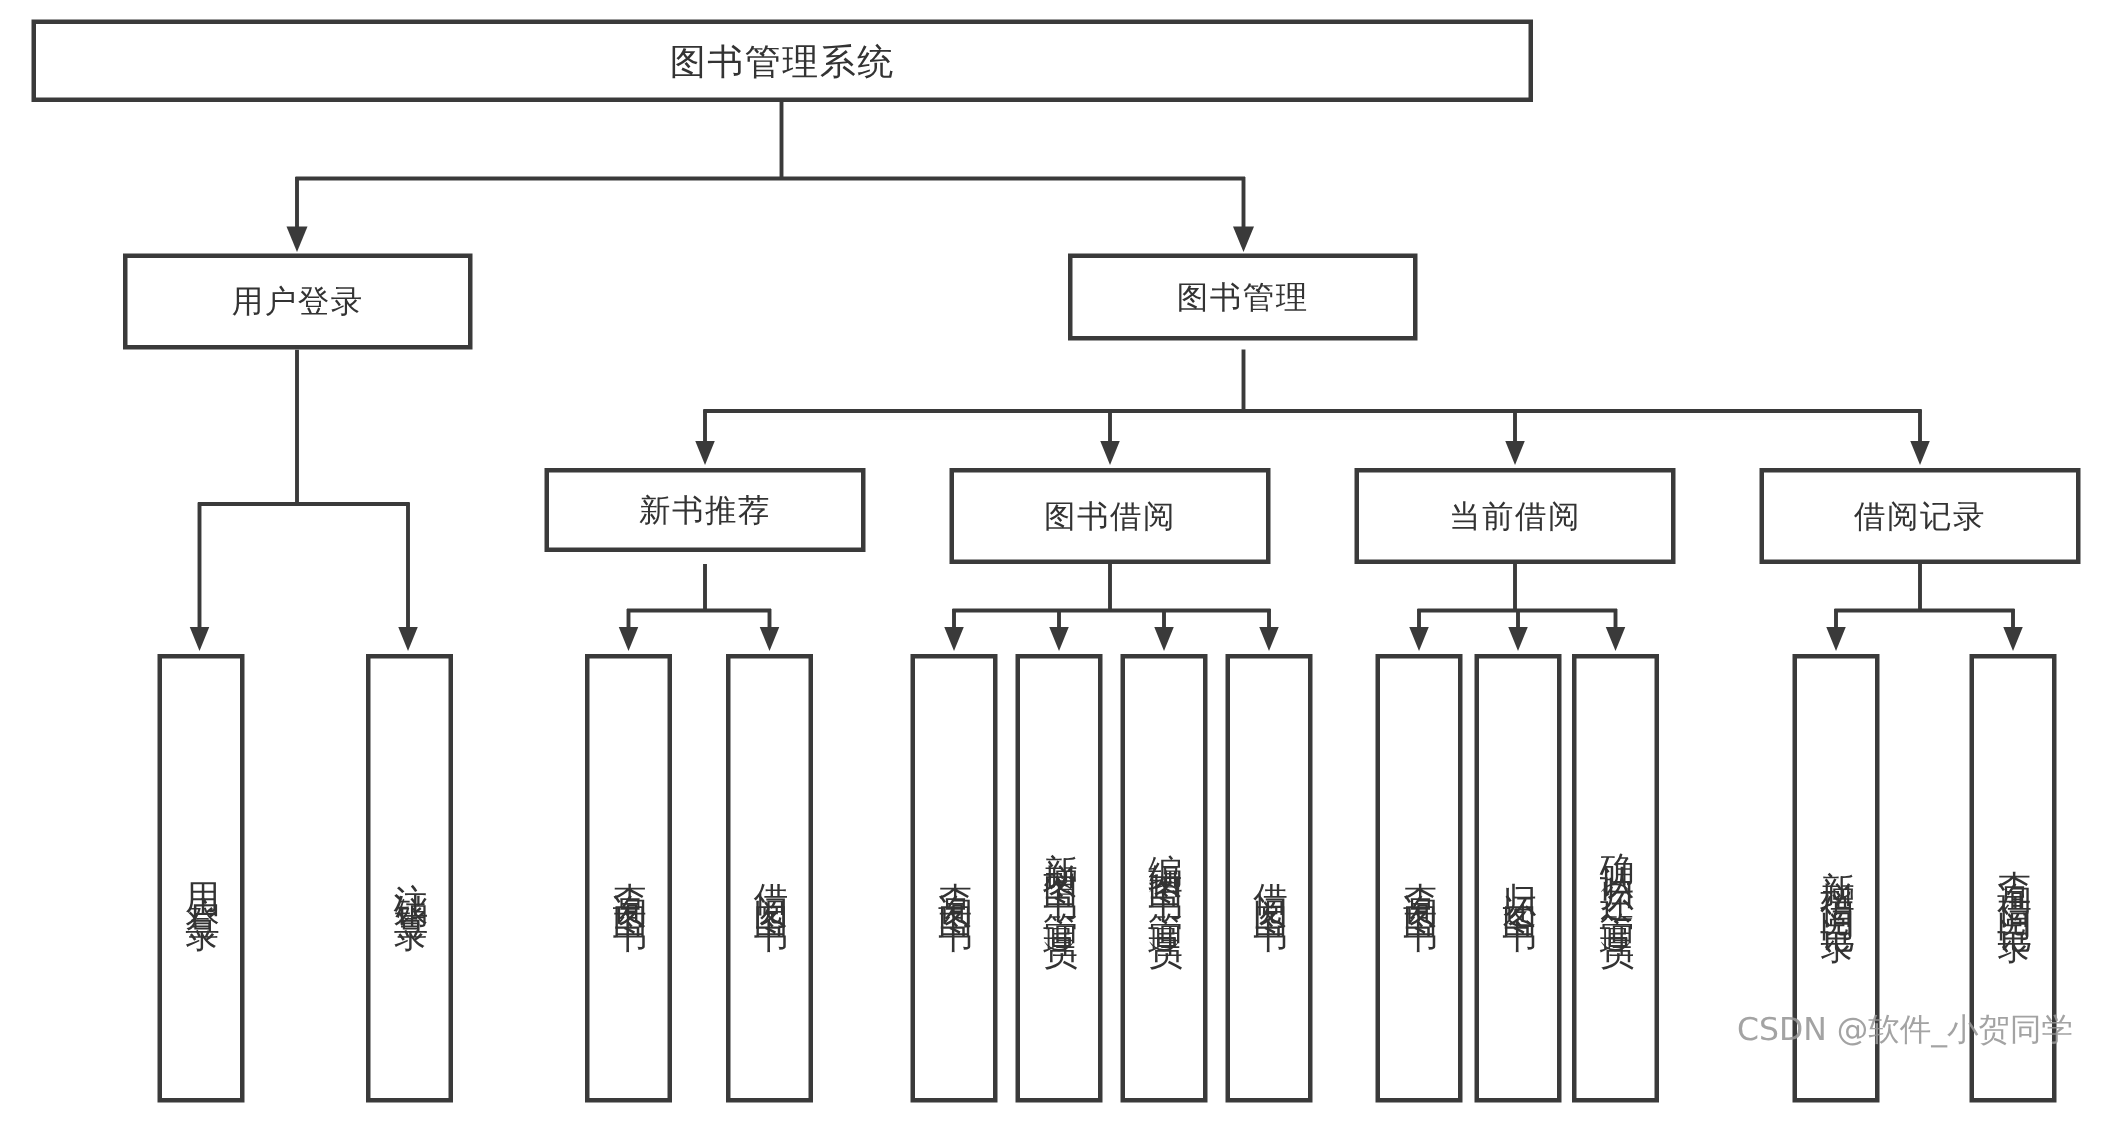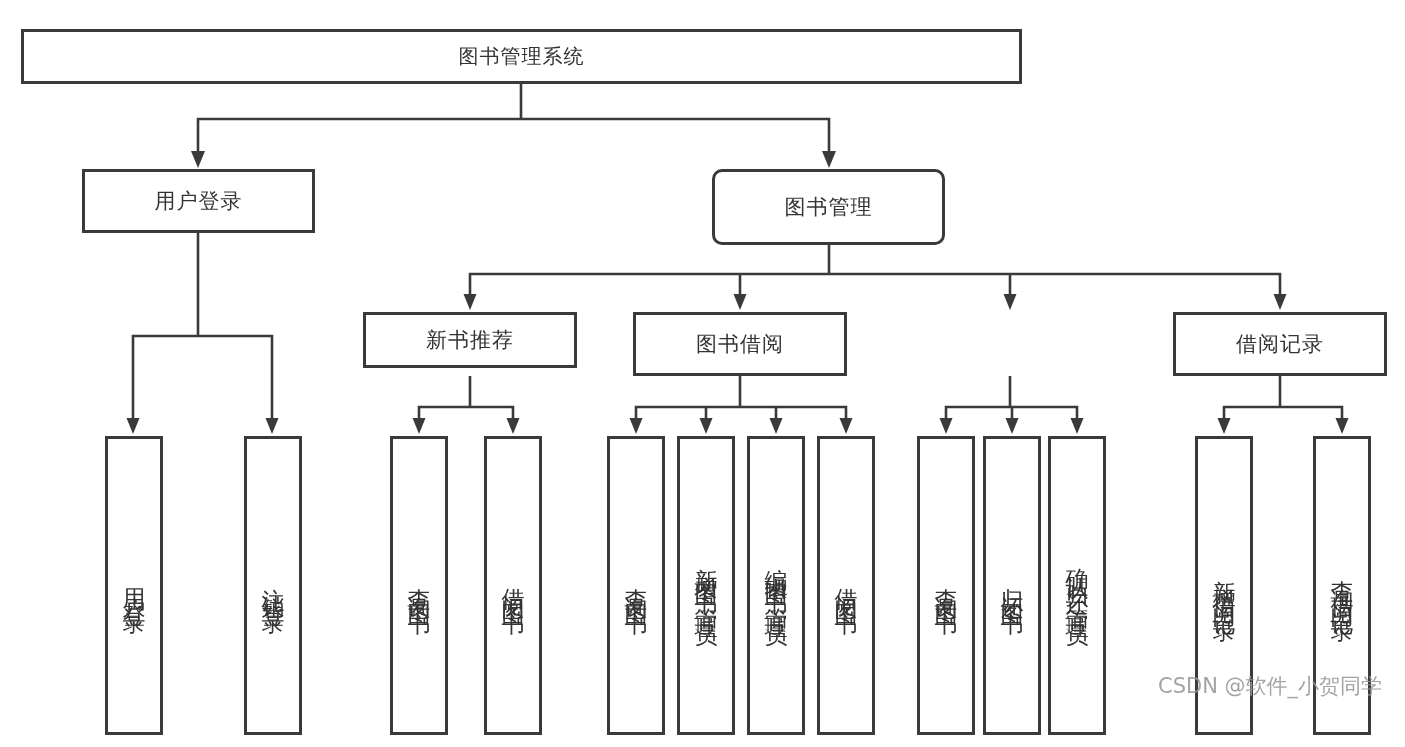--- a/index.html
+++ b/index.html
@@ -21,21 +21,21 @@
   .node {
     position: absolute;
     box-sizing: border-box;
     border: 3px solid #3a3a3a;
     background: #ffffff;
     display: flex;
     align-items: center;
     justify-content: center;
   }
   .hnode { font-size: 21px; letter-spacing: 1px; }
-  .hnode.root { font-size: 20px; margin-top: 16px; }
+  .hnode.root { font-size: 24px; }
   .vnode span {
     writing-mode: vertical-rl;
     line-height: 1;
     font-size: 23px;
     letter-spacing: 8px;
     white-space: nowrap;
   }
   .watermark {
     position: absolute;
     left: 1158px;
@@ -114,29 +114,32 @@
     <polygon points="1335.5,418 1348.5,418 1342,434"></polygon>
   </svg>
 
   <div class="node hnode root" style="left:21px; top:13px; width:1001px; height:55px;">
     <span>图书管理系统</span>
   </div>
 
   <div class="node hnode" style="left:82px; top:169px; width:233px; height:64px;">
     <span>用户登录</span>
   </div>
-  <div class="node hnode" style="left:712px; top:169px; width:233px; height:76px;border-radius:10px;">
+  <div class="node hnode" style="left:712px; top:169px; width:233px; height:58px;">
     <span>图书管理</span>
   </div>
 
   <div class="node hnode" style="left:363px; top:312px; width:214px; height:56px;">
     <span>新书推荐</span>
   </div>
   <div class="node hnode" style="left:633px; top:312px; width:214px; height:64px;text-align:right;">
     <span>图书借阅</span>
+  </div>
+  <div class="node hnode" style="left:903px; top:312px; width:214px; height:64px;">
+    <span>当前借阅</span>
   </div>
   <div class="node hnode" style="left:1173px; top:312px; width:214px; height:64px;">
     <span>借阅记录</span>
   </div>
 
   <div class="node vnode" style="left:105px; top:436px; width:58px; height:299px;">
     <span>用户登录</span>
   </div>
   <div class="node vnode" style="left:244px; top:436px; width:58px; height:299px;">
     <span>注销登录</span>

